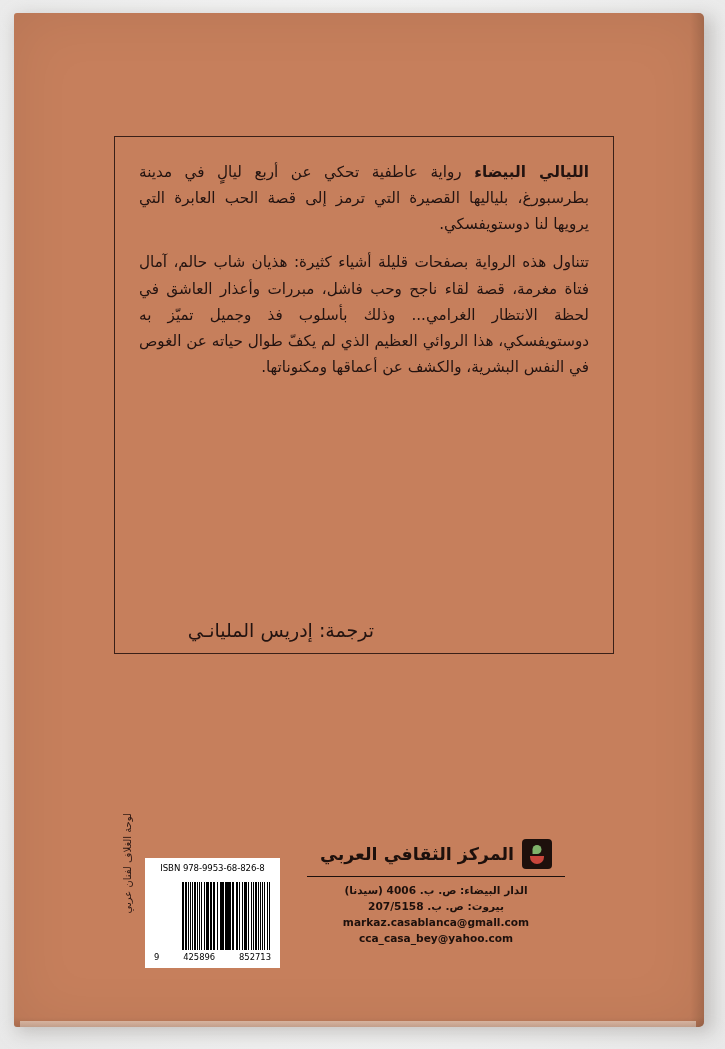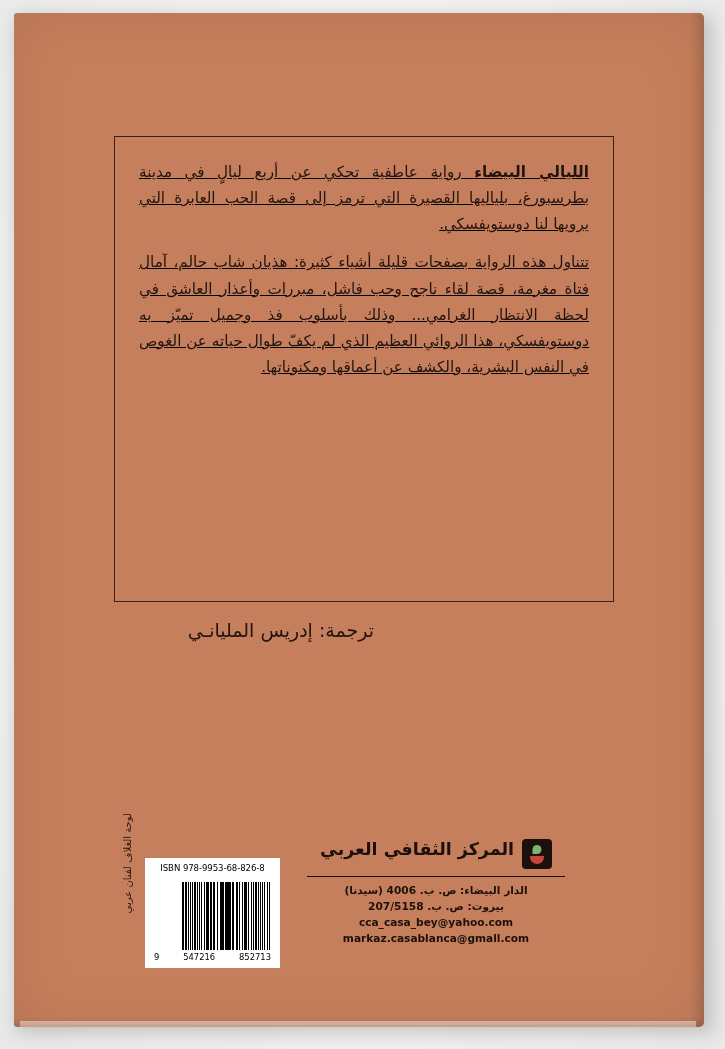--- a/index.html
+++ b/index.html
@@ -76,25 +76,24 @@
     background: linear-gradient(180deg,#efe6dd,#cdbdb0);
     opacity: .55;
   }
 
   
   .blurb-frame {
     position: absolute;
     left: 100px;           
     top: 123px;
     width: 500px;
-    height: 466px;
+    height: 518px;
     border: 1.3px solid #3a2018;
     box-sizing: border-box;
     padding: 22px 24px 12px 24px;
-    text-decoration: underline;
   }
   .blurb-p {
     margin: 0 0 12px 0;
     font-family: "DejaVu Sans", sans-serif;
     font-size: 15.2px;
     line-height: 1.72;
     color: #231310;
     text-align: justify;
     text-align-last: right;
     direction: rtl;
@@ -119,21 +118,21 @@
     position: absolute;
     right: 118px;
     top: 826px;
     width: 300px;
     text-align: center;
     direction: rtl;
   }
   .pub-logo-row {
     display: flex;
     flex-direction: row-reverse;
-    align-items: flex-start;
+    align-items: center;
     justify-content: center;
     gap: 8px;
   }
   .pub-name {
     font-family: "DejaVu Sans", sans-serif;
     font-weight: bold;
     font-size: 17.5px;
     color: #1d100c;
     letter-spacing: 0px;
   }
@@ -262,22 +261,22 @@
   <div class="translator">ترجمة: إدريس المليانـي</div>
 
   <div class="publisher">
     <div class="pub-logo-row">
       <span class="pub-name">المركز الثقافي العربي</span>
       <span class="pub-mark"></span>
     </div>
     <div class="pub-rule"></div>
     <div class="pub-line">الدار البيضاء: ص. ب. 4006 (سيدنا)</div>
     <div class="pub-line">بيروت: ص. ب. 207/5158</div>
+    <div class="pub-mail">markaz.casablanca@gmall.com</div>
     <div class="pub-mail">cca_casa_bey@yahoo.com</div>
-    <div class="pub-mail">markaz.casablanca@gmall.com</div>
   </div>
 
   <div class="cover-credit">لوحة الغلاف لفنان عربي</div>
 
   <div class="barcode-box">
     <div class="isbn-text">
       <span>ISBN</span>
       <span>978-9953-68-826-8</span>
     </div>
     <div class="bars" id="bars">
@@ -357,18 +356,18 @@
         <i style="width: 0.72px; background: transparent;"></i>
         <i style="width: 2.16px; background: rgb(0, 0, 0);"></i>
         <i style="width: 0.72px; background: transparent;"></i>
         <i style="width: 1.44px; background: rgb(0, 0, 0);"></i>
         <i style="width: 0.72px; background: transparent;"></i>
         <i style="width: 0.72px; background: rgb(0, 0, 0);"></i>
         <i style="width: 1.44px; background: transparent;"></i>
       </div>
     <div class="barcode-digits">
       <span>9</span>
-      <span>547216</span>
+      <span>425896</span>
       <span>852713</span>
     </div>
   </div>
 
 </div>
 
 </body></html>

